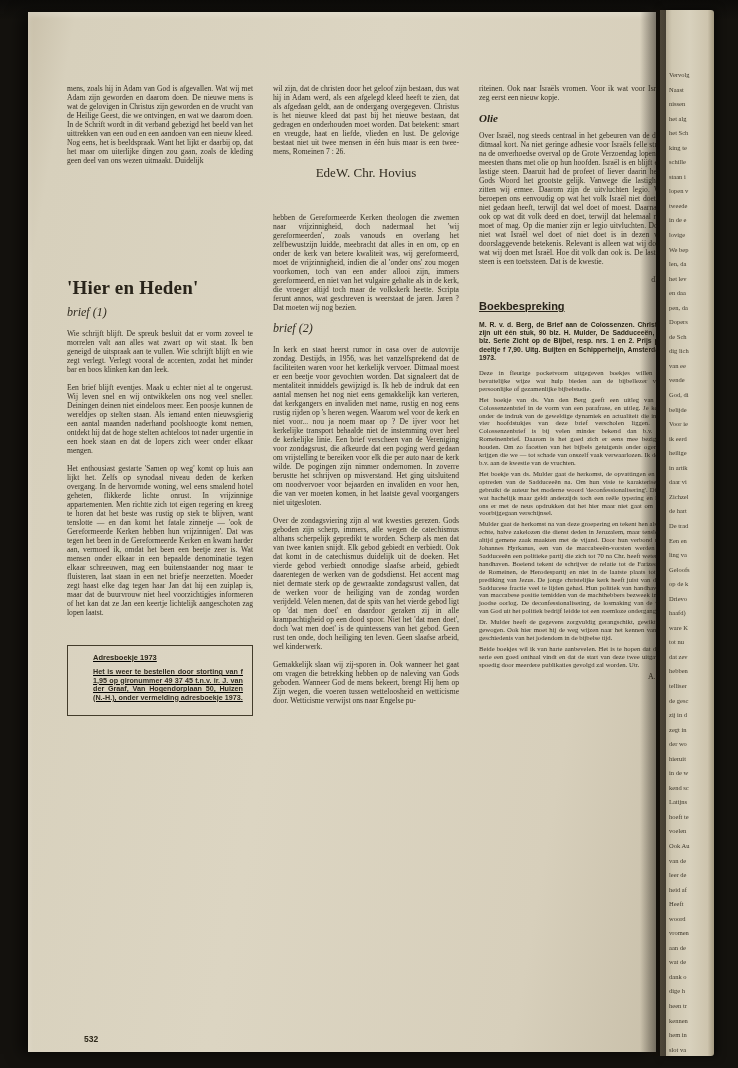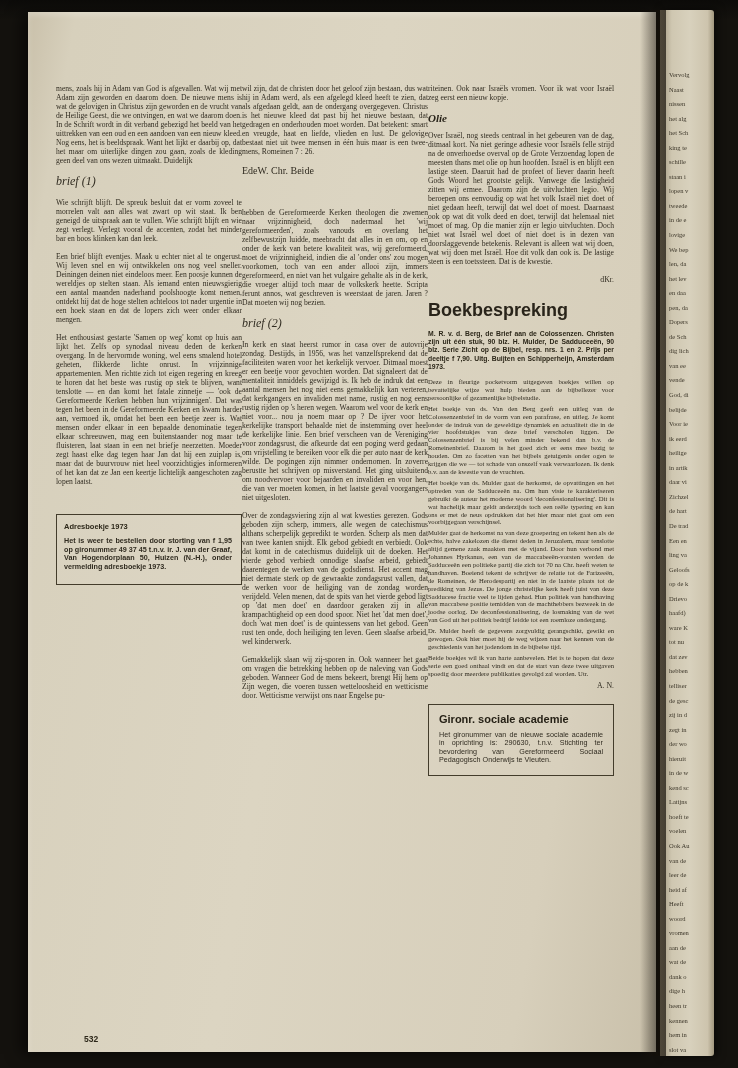--- a/index.html
+++ b/index.html
@@ -9,47 +9,47 @@
     font-family:"Liberation Serif",serif;
   }
   .scan{position:relative;width:738px;height:1068px;background:linear-gradient(180deg,#0c0b09,#14120e 20px,#14120e);}
   
   .page-main{
     position:absolute;left:28px;top:12px;width:628px;height:1040px;
     background:linear-gradient(100deg,#c9c0aa 0%,#d7d0bc 6%,#dcd5c2 45%,#d7cfbb 82%,#c9c0aa 100%);
     box-shadow:-7px 2px 14px rgba(0,0,0,.55), inset 0 3px 6px rgba(255,255,255,.25);
     overflow:hidden;
   }
-  .columns{display:flex;gap:0;padding:72px 22px 0 28px;height:930px;overflow:hidden;}
+  .columns{display:flex;gap:20px;padding:72px 22px 0 28px;height:930px;overflow:hidden;margin-left:11px;}
   .col{flex:0 0 186px;width:186px;}
   .body{
     font:7.6px/9px "Liberation Serif",serif;
     text-align:justify;color:#312c21;margin:0 0 9px 0;
   }
   .article-title{
     font-family:"Liberation Serif",serif;font-weight:700;
     font-size:19px;color:#29241a;margin:112px 0 6px 0;letter-spacing:.2px;
   }
   .brief-label{font-style:italic;font-size:12px;color:#312c21;margin:2px 0 9px 0;}
-  .sig-line{display:flex;justify-content:flex-start;font-size:10px;color:#312c21;margin:2px 0 32px 0;}
+  .sig-line{display:flex;justify-content:center;font-size:13px;color:#312c21;margin:2px 0 32px 0;}
   .sign-right{text-align:right;font-size:7.8px;color:#312c21;margin:2px 0 14px 0;}
   .section-head{
     font-family:"Liberation Sans",sans-serif;font-weight:700;
-    font-size:18px;color:#29241a;margin:16px 0 9px 0;
+    font-size:11px;color:#29241a;margin:16px 0 9px 0;text-decoration:underline;
   }
   .olie-head{font-style:italic;font-weight:700;font-size:11px;color:#29241a;margin:10px 0 7px 0;}
   .biblio{
     font:700 6.8px/8.2px "Liberation Sans",sans-serif;
     text-align:justify;color:#2c2719;margin:0 0 7px 0;
   }
   .review{
     font:6.7px/7.9px "Liberation Serif",serif;
     text-align:justify;color:#322d22;margin:0 0 3px 0;
   }
-  .ad-box{border:1.3px solid #433c2b;padding:7px 9px 9px 7px;margin-top:28px;background:rgba(255,255,255,.03);}
+  .ad-box{border:1.3px solid #433c2b;padding:7px 9px 9px 25px;margin-top:28px;background:rgba(255,255,255,.03);text-decoration:underline;}
   .ad-kicker{font:700 7.5px "Liberation Sans",sans-serif;color:#2c2719;margin-bottom:6px;}
   .ad-title{font:700 13px/14px "Liberation Sans",sans-serif;color:#262116;margin-bottom:7px;}
   .ad-body{font:7.2px/8.6px "Liberation Sans",sans-serif;text-align:justify;color:#312c21;margin:0 0 4px 0;}
   .ad-body.bold{font-weight:700;}
   .giro-box{border:1.3px solid #433c2b;padding:8px 10px 10px 10px;margin-top:14px;background:rgba(255,255,255,.03);}
   .giro-title{font:700 11px "Liberation Sans",sans-serif;color:#262116;margin-bottom:6px;}
   .giro-body{font:7.2px/8.6px "Liberation Sans",sans-serif;text-align:justify;color:#312c21;margin:0;}
   .folio{position:absolute;left:18px;bottom:8px;font:700 8.5px "Liberation Sans",sans-serif;color:#2c2719;margin-left:38px;}
   
   .gutter-shadow{
@@ -73,35 +73,36 @@
 </head>
 <body>
 
 <div class="scan">
 
   <div class="page-main">
     <div class="columns">
 
       <div class="col">
         <p class="body">mens, zoals hij in Adam van God is afgevallen. Wat wij met Adam zijn geworden en daarom doen. De nieuwe mens is wat de gelovigen in Christus zijn geworden en de vrucht van de Heilige Geest, die we ontvingen, en wat we daarom doen. In de Schrift wordt in dit verband gebezigd het beeld van het uittrekken van een oud en een aandoen van een nieuw kleed. Nog eens, het is beeldspraak. Want het lijkt er daarbij op, dat het maar om uiterlijke dingen zou gaan, zoals de kleding geen deel van ons wezen uitmaakt. Duidelijk</p>
+        <h1 class="article-title">'Hier en Heden'</h1>
         <div class="brief-label">brief (1)</div>
         <p class="body">Wie schrijft blijft. De spreuk besluit dat er vorm zoveel te morrelen valt aan alles wat zwart op wit staat. Ik ben geneigd de uitspraak aan te vullen. Wie schrijft blijft en wie zegt verlegt. Verlegt vooral de accenten, zodat het minder bar en boos klinken kan dan leek.</p>
         <p class="body">Een brief blijft eventjes. Maak u echter niet al te ongerust. Wij leven snel en wij ontwikkelen ons nog veel sneller. Deiningen deinen niet eindeloos meer. Een poosje kunnen de wereldjes op stelten staan. Als iemand enten nieuwsgierig een aantal maanden naderhand poolshoogte komt nemen, ontdekt hij dat de hoge stelten achteloos tot nader urgentie in een hoek staan en dat de lopers zich weer onder elkaar mengen.</p>
         <p class="body">Het enthousiast gestarte 'Samen op weg' komt op huis aan lijkt het. Zelfs op synodaal niveau deden de kerken overgang. In de hervormde woning, wel eens smalend hotel geheten, flikkerde lichte onrust. In vrijzinnige appartementen. Men richtte zich tot eigen regering en kreeg te horen dat het beste was rustig op stek te blijven, want tenslotte — en dan komt het fatale zinnetje — 'ook de Gereformeerde Kerken hebben hun vrijzinnigen'. Dat was tegen het been in de Gereformeerde Kerken en kwam harder aan, vermoed ik, omdat het been een beetje zeer is. Wat mensen onder elkaar in een bepaalde denominatie tegen elkaar schreeuwen, mag een buitenstaander nog maar te fluisteren, laat staan in een net briefje neerzetten. Moeder zegt haast elke dag tegen haar Jan dat hij een zuiplap is, maar dat de buurvrouw niet heel voorzichtigjes informeren of het kan dat ze Jan een keertje lichtelijk aangeschoten zag lopen laatst.</p>
         <div class="ad-box">
           <div class="ad-kicker">Adresboekje 1973</div>
           <p class="ad-body bold">Het is weer te bestellen door storting van f 1,95 op gironummer 49 37 45 t.n.v. ir. J. van der Graaf, Van Hogendorplaan 50, Huizen (N.-H.), onder vermelding adresboekje 1973.</p>
         </div>
       </div>
 
       <div class="col">
         <p class="body">wil zijn, dat de christen door het geloof zijn bestaan, dus wat hij in Adam werd, als een afgelegd kleed heeft te zien, dat als afgedaan geldt, aan de ondergang overgegeven. Christus is het nieuwe kleed dat past bij het nieuwe bestaan, dat gedragen en onderhouden moet worden. Dat betekent: smart en vreugde, haat en liefde, vlieden en lust. De gelovige bestaat niet uit twee mensen in één huis maar is een twee-mens, Romeinen 7 : 26.</p>
         <div class="sig-line">
           <span>Ede</span>
-          <span>W. Chr. Beide</span>
+          <span>W. Chr. Hovius</span>
         </div>
         <p class="body">hebben de Gereformeerde Kerken theologen die zwemen naar vrijzinnigheid, doch nadermaal het 'wij gereformeerden', zoals vanouds en overlang het zelfbewustzijn luidde, meebracht dat alles in en om, op en onder de kerk van betere kwaliteit was, wij gereformeerd, moet de vrijzinnigheid, indien die al 'onder ons' zou mogen voorkomen, toch van een ander allooi zijn, immers gereformeerd, en niet van het vulgaire gehalte als in de kerk, die vroeger altijd toch maar de volkskerk heette. Scripta ferunt annos, wat geschreven is weerstaat de jaren. Jaren ? Dat moeten wij nog bezien.</p>
         <div class="brief-label">brief (2)</div>
         <p class="body">In kerk en staat heerst rumor in casa over de autovrije zondag. Destijds, in 1956, was het vanzelfsprekend dat de faciliteiten waren voor het kerkelijk vervoer. Ditmaal moest er een beetje voor gevochten worden. Dat signaleert dat de mentaliteit inmiddels gewijzigd is. Ik heb de indruk dat een aantal mensen het nog niet eens gemakkelijk kan verteren, dat kerkgangers en invaliden met name, rustig en nog eens rustig rijden op 's heren wegen. Waarom wel voor de kerk en niet voor... nou ja noem maar op ? De ijver voor het kerkelijke transport behaalde niet de instemming over heel de kerkelijke linie. Een brief verscheen van de Vereniging voor zondagsrust, die afkeurde dat een poging werd gedaan om vrijstelling te bereiken voor elk die per auto naar de kerk wilde. De pogingen zijn nimmer ondernomen. In zoverre berustte het schrijven op misverstand. Het ging uitsluitend om noodvervoer voor bejaarden en invaliden en voor hen, die van ver moeten komen, in het laatste geval voorgangers niet uitgesloten.</p>
         <p class="body">Over de zondagsviering zijn al wat kwesties gerezen. Gods geboden zijn scherp, immers, alle wegen de catechismus althans scherpelijk gepredikt te worden. Scherp als men dat van twee kanten snijdt. Elk gebod gebiedt en verbiedt. Ook dat komt in de catechismus duidelijk uit de doeken. Het vierde gebod verbiedt onnodige slaafse arbeid, gebiedt daarentegen de werken van de godsdienst. Het accent mag niet dermate sterk op de gewraakte zondagsrust vallen, dat de werken voor de heiliging van de zondag worden verijdeld. Velen menen, dat de spits van het vierde gebod ligt op 'dat men doet' en daardoor geraken zij in alle krampachtigheid op een dood spoor. Niet het 'dat men doet', doch 'wat men doet' is de quintessens van het gebod. Geen rust ten onde, doch heiliging ten leven. Geen slaafse arbeid, wel kinderwerk.</p>
         <p class="body">Gemakkelijk slaan wij zij-sporen in. Ook wanneer het gaat om vragen die betrekking hebben op de naleving van Gods geboden. Wanneer God de mens bekeert, brengt Hij hem op Zijn wegen, die voeren tussen wetteloosheid en wetticisme door. Wetticisme verwijst ons naar Engelse pu-</p>
       </div>
 
       <div class="col">
         <p class="body">riteinen. Ook naar Israëls vromen. Voor ik wat voor Israël zeg eerst een nieuw kopje.</p>
@@ -110,24 +111,20 @@
         <div class="sign-right">dKr.</div>
         <h2 class="section-head">Boekbespreking</h2>
         <p class="biblio">M. R. v. d. Berg, de Brief aan de Colossenzen. Christen zijn uit één stuk, 90 blz. H. Mulder, De Sadduceeën, 90 blz. Serie Zicht op de Bijbel, resp. nrs. 1 en 2. Prijs per deeltje f 7,90. Uitg. Buijten en Schipperheijn, Amsterdam 1973.</p>
         <p class="review">Deze in fleurige pocketvorm uitgegeven boekjes willen op bevattelijke wijze wat hulp bieden aan de bijbellezer voor persoonlijke of gezamenlijke bijbelstudie.</p>
         <p class="review">Het boekje van ds. Van den Berg geeft een uitleg van de Colossenzenbrief in de vorm van een parafrase, en uitleg. Je komt onder de indruk van de geweldige dynamiek en actualiteit die in de vier hoofdstukjes van deze brief verscholen liggen. De Colossenzenbrief is bij velen minder bekend dan b.v. de Romeinenbrief. Daarom is het goed zich er eens mee bezig te houden. Om zo facetten van het bijbels getuigenis onder ogen te krijgen die we — tot schade van onszelf vaak verwaarlozen. Ik denk b.v. aan de kwestie van de vruchten.</p>
         <p class="review">Het boekje van ds. Mulder gaat de herkomst, de opvattingen en het optreden van de Sadduceeën na. Om hun visie te karakteriseren gebruikt de auteur het moderne woord 'deconfessionalisering'. Dit is wat hachelijk maar geldt anderzijds toch een reële typering en kan ons er met de neus opdrukken dat het hier maar niet gaat om een voorbijgegaan verschijnsel.</p>
         <p class="review">Mulder gaat de herkomst na van deze groepering en tekent hen als de echte, halve zakelozen die dienst deden in Jeruzalem, maar tenslotte altijd gemene zaak maakten met de vijand. Door hun verbond met Johannes Hyrkanus, een van de maccabeeën-vorsten werden de Sadduceeën een politieke partij die zich tot 70 na Chr. heeft weten te handhaven. Boeiend tekent de schrijver de relatie tot de Farizeeën, de Romeinen, de Herodespartij en niet in de laatste plaats tot de prediking van Jezus. De jonge christelijke kerk heeft juist van deze Sadducese fractie veel te lijden gehad. Hun politiek van handhaving van maccabese positie temidden van de machthebbers bezweek in de joodse oorlog. De deconfessionalisering, de losmaking van de wet van God uit het politiek bedrijf leidde tot een roemloze ondergang.</p>
         <p class="review">Dr. Mulder heeft de gegevens zorgvuldig gerangschikt, gewikt en gewogen. Ook hier moet hij de weg wijzen naar het kennen van de geschiedenis van het jodendom in de bijbelse tijd.</p>
         <p class="review">Beide boekjes wil ik van harte aanbevelen. Het is te hopen dat deze serie een goed onthaal vindt en dat de start van deze twee uitgaven spoedig door meerdere publikaties gevolgd zal worden. Utr.</p>
         <div class="sign-right">A. N.</div>
-        <div class="giro-box">
-          <div class="giro-title">Gironr. sociale academie</div>
-          <p class="giro-body">Het gironummer van de nieuwe sociale academie in oprichting is: 290630, t.n.v. Stichting ter bevordering van Gereformeerd Sociaal Pedagogisch Onderwijs te Vleuten.</p>
-        </div>
       </div>
 
     </div>
     <div class="folio">532</div>
   </div>
 
   <div class="gutter-shadow"></div>
 
   <div class="next-page">
     <div class="next-page-text">

